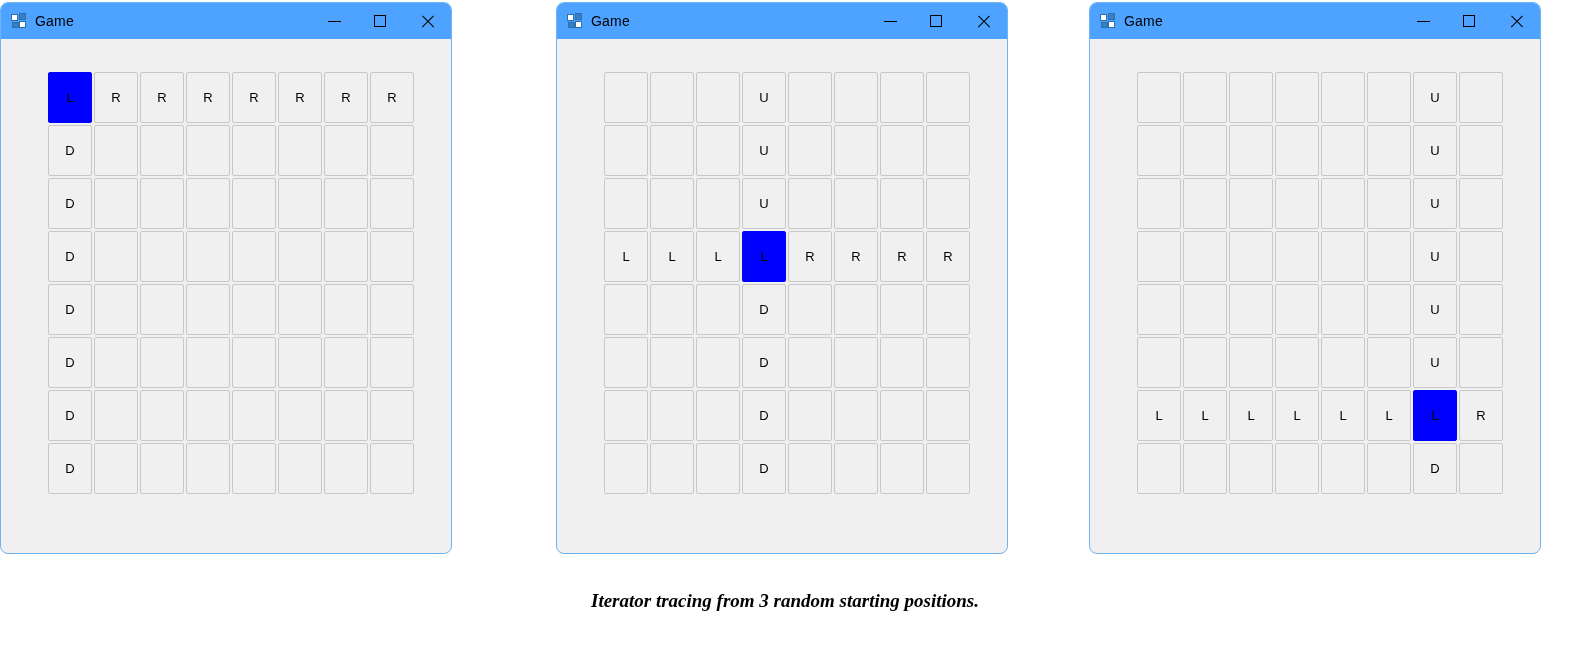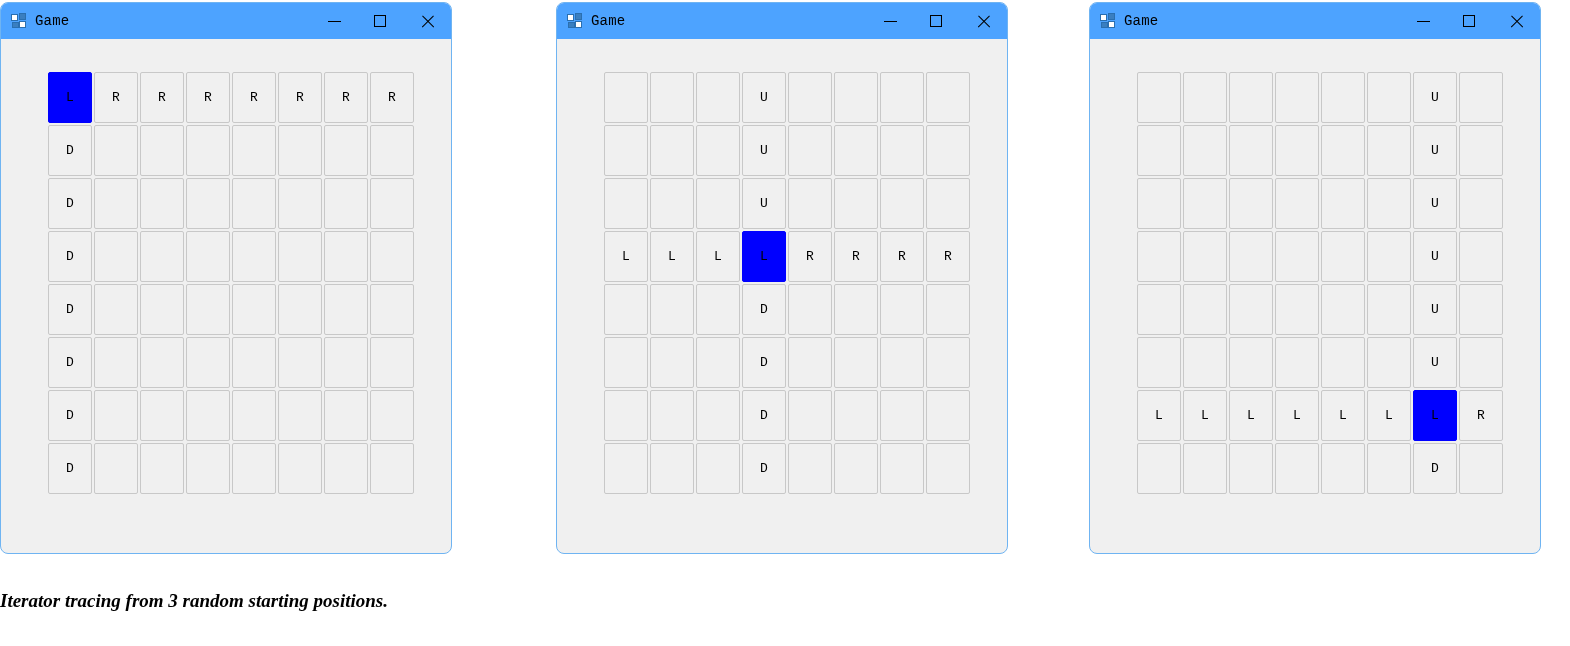--- a/index.html
+++ b/index.html
@@ -21,21 +21,20 @@
     top: 2px;
     width: 452px;
     height: 552px;
     background: #f0f0f0;
     border: 1px solid #6fb4f2;
     border-radius: 8px;
     box-sizing: border-box;
     overflow: hidden;
     display: flex;
     flex-direction: column;
-    font-family: Liberation Mono, monospace;
   }
   .win-1 { left: 0px; }
   .win-2 { left: 556px; }
   .win-3 { left: 1089px; }
 
   .titlebar {
     height: 36px;
     background: #4da3ff;
     display: flex;
     align-items: center;
@@ -149,21 +148,21 @@
   .cell.hl {
     background: #0000ff;
     color: #000000;
     border-color: #0000ff;
   }
   .caption {
     position: absolute;
     left: 0;
     top: 590px;
     width: 1570px;
-    text-align: left;
+    text-align: center;
     font-family: "Liberation Serif", serif;
     font-style: italic;
     font-weight: bold;
     font-size: 19px;
     color: #000;
   }
 </style>
 </head>
 <body>
 

